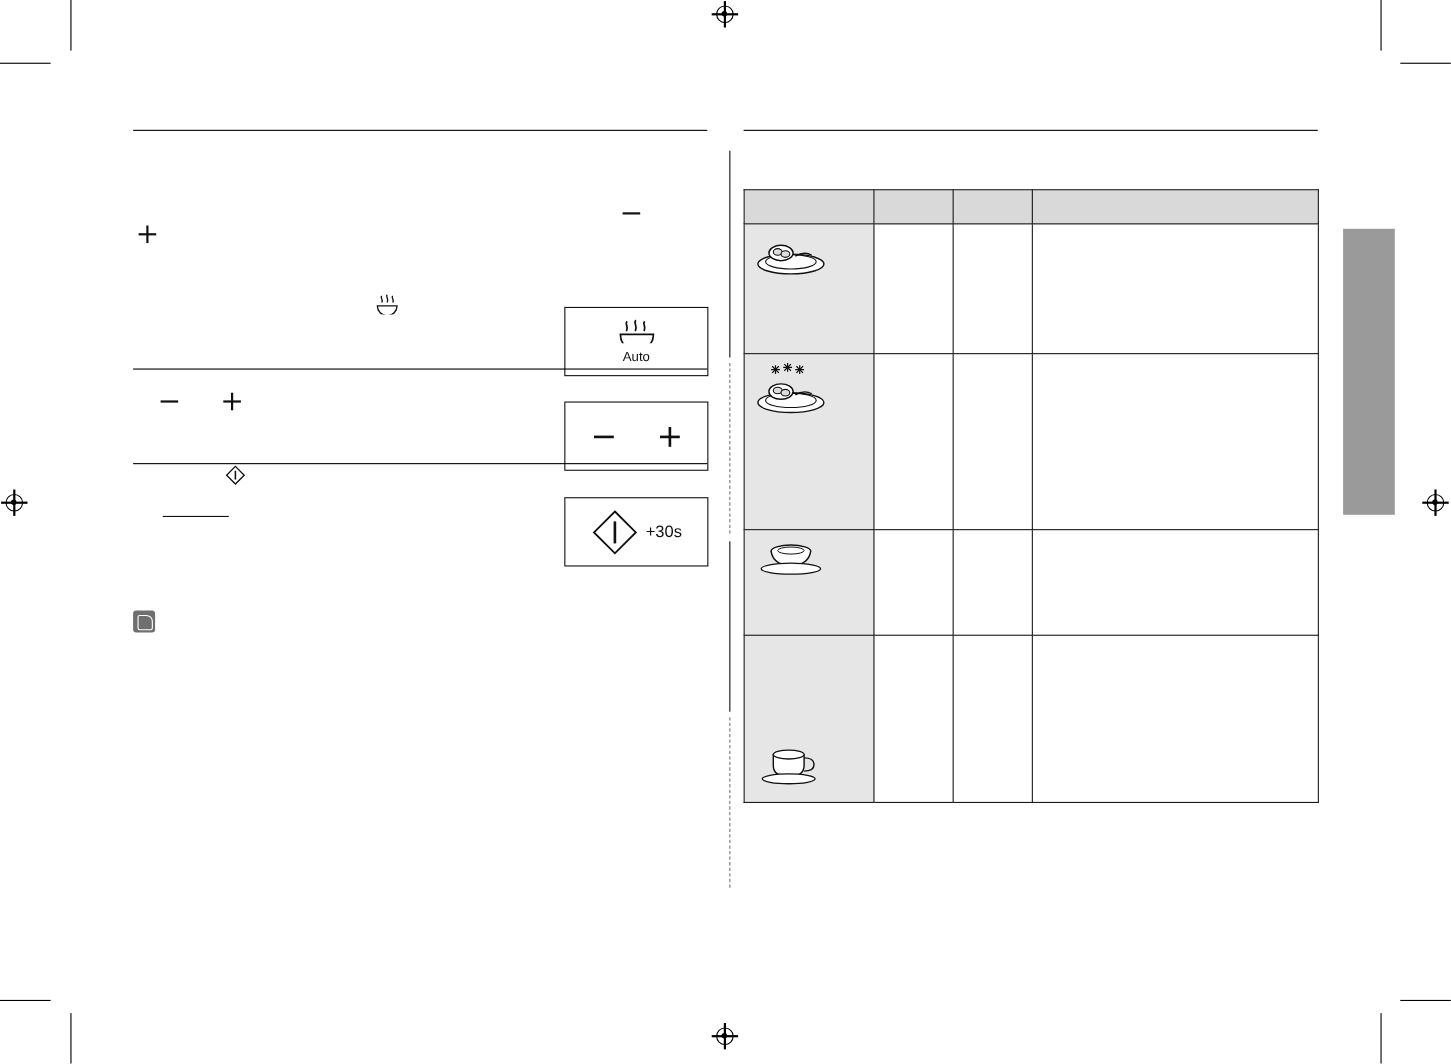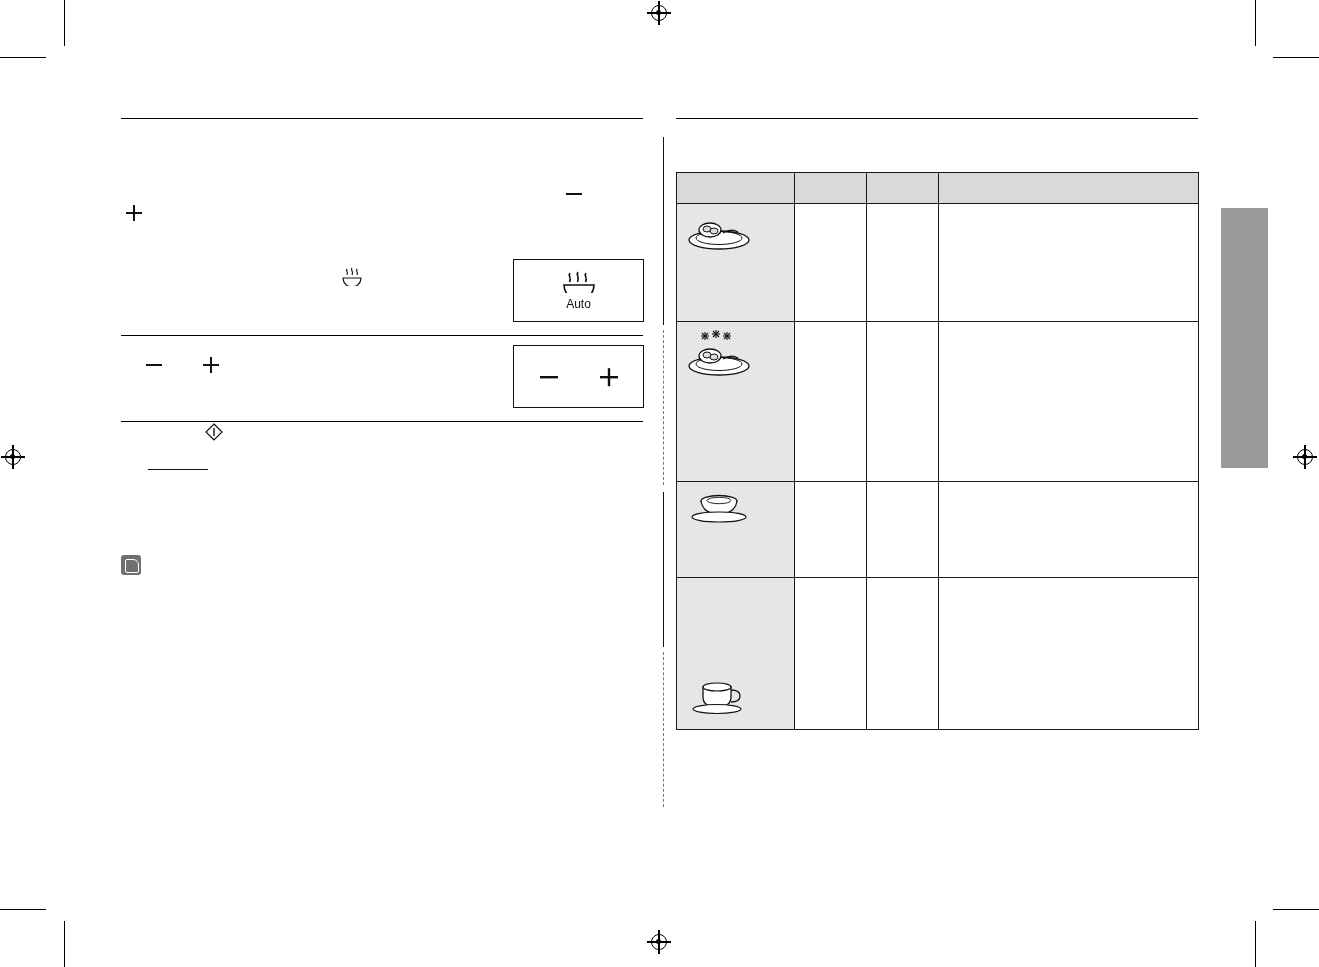--- a/index.html
+++ b/index.html
@@ -23,21 +23,21 @@
   .rule{position:absolute;background:#000;height:1.4px;}
   .vdots{position:absolute;width:1px;border-left:1px dashed #777;}
 
   
   .glyph-plus,.glyph-minus{position:absolute;color:#111;}
   .glyph-plus:before{content:"";position:absolute;left:0;top:7px;width:16px;height:2px;background:#111;}
   .glyph-plus:after{content:"";position:absolute;left:7px;top:0;width:2px;height:16px;background:#111;}
   .glyph-minus:before{content:"";position:absolute;left:0;top:7px;width:16px;height:2px;background:#111;}
 
   
-  .keybox{position:absolute;border:1.4px solid #111;background:#fff;display:flex;align-items:center;justify-content:center;}
+  .keybox{position:absolute;border:1.4px solid #111;background:#fff;display:flex;align-items:center;justify-content:center;margin-top:20px;}
   .keylabel{font-size:12px;color:#111;}
 
   
   .note-icon{position:absolute;width:20px;height:20px;background:#6f6f6f;border-radius:3px;}
   .note-icon:after{content:"";position:absolute;left:4px;top:4px;width:12px;height:12px;border:1.6px solid #fff;border-radius:2px 6px 2px 2px;}
 
   
   table.pt{position:absolute;border-collapse:collapse;table-layout:fixed;}
   table.pt td,table.pt th{border:1.2px solid #1a1a1a;vertical-align:top;padding:4px 6px;font-size:10.5px;font-weight:normal;text-align:left;}
   table.pt thead th{background:#d9d9d9;height:22px;}
@@ -122,20 +122,29 @@
   <div class="rule" style="left:121px;top:421px;width:522px;"></div>
 
   <div style="position:absolute;left:204px;top:422px;width:20px;height:20px;">
     <svg viewBox="0 0 20 20" width="20" height="20" aria-hidden="true">
       <polygon points="10,2 18,10 10,18 2,10" fill="none" stroke="#111" stroke-width="1.2"></polygon>
       <rect x="9.3" y="6" width="1.4" height="8" fill="#111"></rect>
     </svg>
   </div>
   <div style="position:absolute;left:148px;top:469px;width:60px;height:1px;background:#111;"></div>
 
+  <div class="keybox" style="left:513px;top:432px;width:129px;height:61px;">
+    <div style="display:flex;align-items:center;gap:6px;">
+      <svg viewBox="0 0 44 44" width="44" height="44" aria-hidden="true">
+        <polygon points="22,3 41,22 22,41 3,22" fill="none" stroke="#111" stroke-width="1.7"></polygon>
+        <rect x="20.8" y="12" width="2.4" height="20" fill="#111"></rect>
+      </svg>
+      <span class="keylabel" style="font-size:15px;">+30s</span>
+    </div>
+  </div>
 
   <div class="note-icon" style="left:121px;top:555px;"></div>
 
   <div class="vdots" style="left:663px;top:137px;height:188px;border-left:1.2px solid #111;"></div>
   <div class="vdots" style="left:663px;top:330px;height:155px;"></div>
   <div class="vdots" style="left:663px;top:492px;height:155px;border-left:1.2px solid #111;"></div>
   <div class="vdots" style="left:663px;top:652px;height:155px;"></div>
 
   <div class="rule" style="left:676px;top:118px;width:522px;"></div>
 

